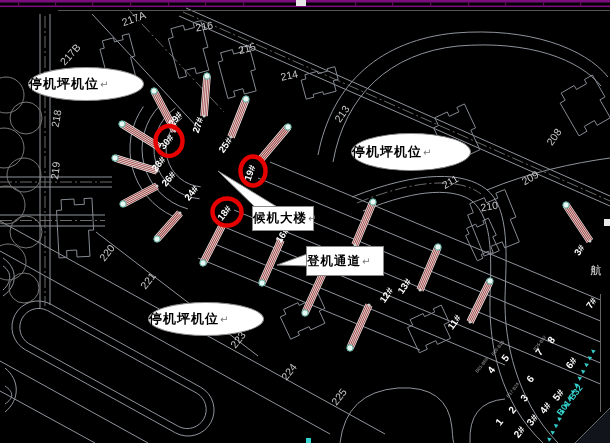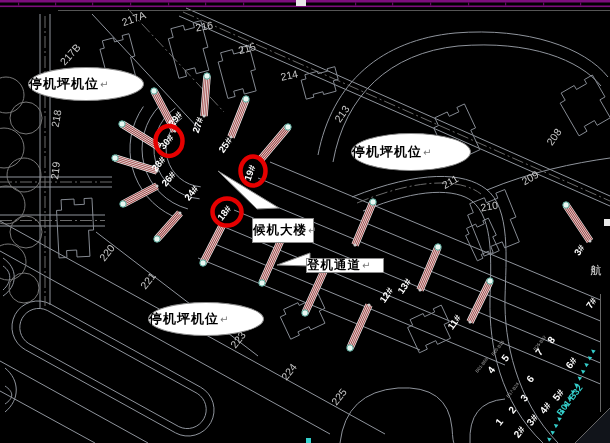--- a/index.html
+++ b/index.html
@@ -4,26 +4,26 @@
 <style>
   html,body{margin:0;padding:0;background:#222;}
   .canvas{position:relative;width:610px;height:443px;background:#000;overflow:hidden;
           font-family:"Liberation Sans","DejaVu Sans",sans-serif;}
   svg{position:absolute;left:0;top:0;}
   .co{position:absolute;display:flex;align-items:center;
       background:#fff;color:#000;font-weight:bold;font-size:13px;letter-spacing:1px;
       border:1px solid #8a8a8a;box-sizing:border-box;white-space:nowrap;z-index:5;}
   .co .mark{font-size:10px;color:#777;font-weight:normal;margin-left:1px;}
   .co.ellipse{border-radius:50%;}
-  .co.rect{border-radius:0;margin-top:12px;}
+  .co.rect{border-radius:0;}
   #co-apron1{left:28px;top:67px;width:116px;height:34px;}
   #co-apron2{left:351px;top:133px;width:120px;height:38px;}
   #co-apron3{left:148px;top:302px;width:116px;height:34px;}
   #co-terminal{left:252px;top:206px;width:62px;height:25px;font-size:12.5px;}
-  #co-corridor{left:306px;top:246px;width:78px;height:15px;font-size:12.5px;}
+  #co-corridor{left:306px;top:246px;width:78px;height:30px;font-size:12.5px;}
   text{font-family:"Liberation Sans","DejaVu Sans",sans-serif;}
   .plot-lbl{fill:#c8c8c8;font-size:10.5px;}
   .gate-lbl{fill:#ffffff;font-size:9.5px;font-weight:bold;}
   .grid-num{fill:#ffffff;font-size:10px;font-weight:bold;}
   .grid-code{fill:#a8a8a8;font-size:4.5px;}
   .cyan-lbl{fill:#35d0cc;font-size:9px;font-weight:bold;}
   .edge-lbl{fill:#e8e8e8;font-size:11px;}
 </style>
 </head>
 <body>

